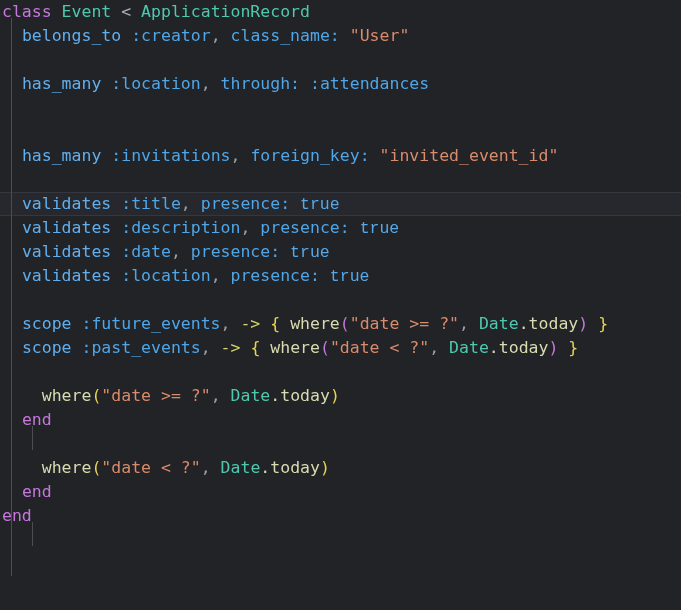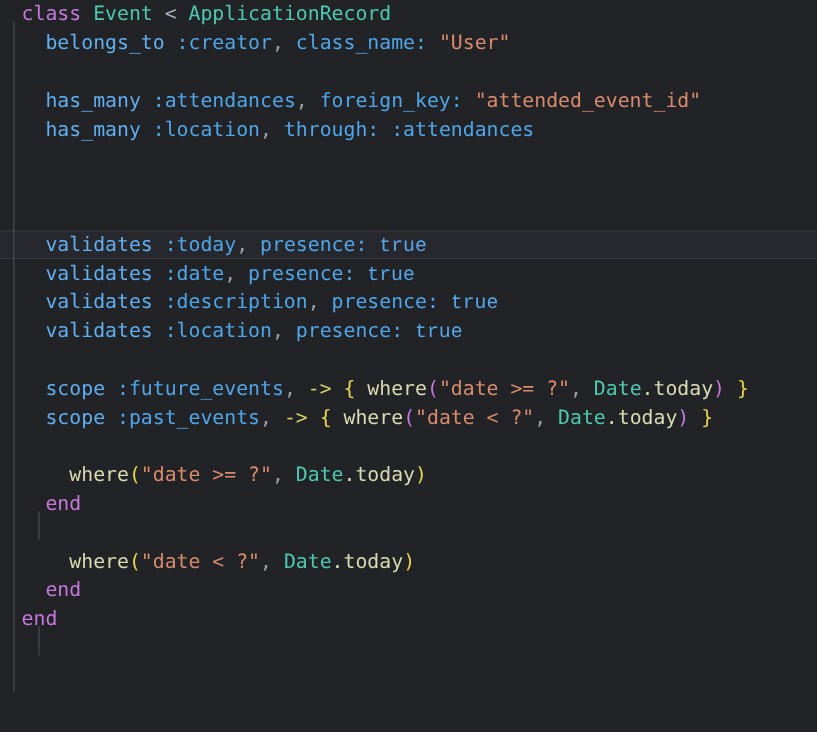--- a/index.html
+++ b/index.html
@@ -60,21 +60,21 @@
   
   .code-lines {
     position: relative;
     z-index: 2;
   }
   .cline {
     height: 24px;
     line-height: 24px;
     font-size: 16.5px;
     white-space: pre;
-    padding-left: 18px;
+    padding-left: 2px;
     letter-spacing: 0px;
   }
 
   
   .t-keyword   { color: #c678dd; }                 
   .t-const     { color: #4ec9b0; }                 
   .t-operator  { color: #abb2bf; }                 
   .t-method    { color: #61afef; text-align: center; }                 
   .t-symbol    { color: #4fa6e8; }                 
   .t-key       { color: #4fa6e8; }                 
@@ -98,28 +98,28 @@
     <div class="indent-guides">
         <div class="iguide" style="left: 11px; top: 18px; height: 558px; background: rgb(74, 77, 82);"></div>
         <div class="iguide" style="left: 32px; top: 426px; height: 24px; background: rgb(74, 77, 82);"></div>
         <div class="iguide" style="left: 32px; top: 522px; height: 24px; background: rgb(74, 77, 82);"></div>
       </div>
 
     <div class="code-lines">
         <div class="cline"><span class="t-keyword">class</span><span class="t-text"> </span><span class="t-const">Event</span><span class="t-text"> </span><span class="t-operator">&lt;</span><span class="t-text"> </span><span class="t-const">ApplicationRecord</span></div>
         <div class="cline"><span class="t-text">  </span><span class="t-method">belongs_to</span><span class="t-text"> </span><span class="t-symbol">:creator</span><span class="t-punct">,</span><span class="t-text"> </span><span class="t-key">class_name:</span><span class="t-text"> </span><span class="t-string">"User"</span></div>
         <div class="cline">&nbsp;</div>
-        <div class="cline"><span class="t-text">  </span><span class="t-method">has_many</span><span class="t-text"> </span><span class="t-symbol">:attendances</span><span class="t-punct">,</span><span class="t-text"> </span><span class="t-key">foreign_key:</span><span class="t-text"> </span><span class="t-string">"attended_event_id"</span></div>
         <div class="cline"><span class="t-text">  </span><span class="t-method">has_many</span><span class="t-text"> </span><span class="t-symbol">:location</span><span class="t-punct">,</span><span class="t-text"> </span><span class="t-key">through:</span><span class="t-text"> </span><span class="t-symbol">:attendances</span></div>
         <div class="cline">&nbsp;</div>
         <div class="cline">&nbsp;</div>
+        <div class="cline"><span class="t-text">  </span><span class="t-method">has_many</span><span class="t-text"> </span><span class="t-symbol">:invitations</span><span class="t-punct">,</span><span class="t-text"> </span><span class="t-key">foreign_key:</span><span class="t-text"> </span><span class="t-string">"invited_event_id"</span></div>
         <div class="cline">&nbsp;</div>
-        <div class="cline"><span class="t-text">  </span><span class="t-method">validates</span><span class="t-text"> </span><span class="t-symbol">:today</span><span class="t-punct">,</span><span class="t-text"> </span><span class="t-key">presence:</span><span class="t-text"> </span><span class="t-bool">true</span></div>
+        <div class="cline"><span class="t-text">  </span><span class="t-method">validates</span><span class="t-text"> </span><span class="t-symbol">:title</span><span class="t-punct">,</span><span class="t-text"> </span><span class="t-key">presence:</span><span class="t-text"> </span><span class="t-bool">true</span></div>
+        <div class="cline"><span class="t-text">  </span><span class="t-method">validates</span><span class="t-text"> </span><span class="t-symbol">:description</span><span class="t-punct">,</span><span class="t-text"> </span><span class="t-key">presence:</span><span class="t-text"> </span><span class="t-bool">true</span></div>
         <div class="cline"><span class="t-text">  </span><span class="t-method">validates</span><span class="t-text"> </span><span class="t-symbol">:date</span><span class="t-punct">,</span><span class="t-text"> </span><span class="t-key">presence:</span><span class="t-text"> </span><span class="t-bool">true</span></div>
-        <div class="cline"><span class="t-text">  </span><span class="t-method">validates</span><span class="t-text"> </span><span class="t-symbol">:description</span><span class="t-punct">,</span><span class="t-text"> </span><span class="t-key">presence:</span><span class="t-text"> </span><span class="t-bool">true</span></div>
         <div class="cline"><span class="t-text">  </span><span class="t-method">validates</span><span class="t-text"> </span><span class="t-symbol">:location</span><span class="t-punct">,</span><span class="t-text"> </span><span class="t-key">presence:</span><span class="t-text"> </span><span class="t-bool">true</span></div>
         <div class="cline">&nbsp;</div>
         <div class="cline"><span class="t-text">  </span><span class="t-method">scope</span><span class="t-text"> </span><span class="t-symbol">:future_events</span><span class="t-punct">,</span><span class="t-text"> </span><span class="t-lambda">-&gt;</span><span class="t-text"> </span><span class="t-br1">{</span><span class="t-text"> </span><span class="t-plain">where</span><span class="t-br2">(</span><span class="t-string">"date &gt;= ?"</span><span class="t-punct">,</span><span class="t-text"> </span><span class="t-const">Date</span><span class="t-plain">.today</span><span class="t-br2">)</span><span class="t-text"> </span><span class="t-br1">}</span></div>
         <div class="cline"><span class="t-text">  </span><span class="t-method">scope</span><span class="t-text"> </span><span class="t-symbol">:past_events</span><span class="t-punct">,</span><span class="t-text"> </span><span class="t-lambda">-&gt;</span><span class="t-text"> </span><span class="t-br1">{</span><span class="t-text"> </span><span class="t-plain">where</span><span class="t-br2">(</span><span class="t-string">"date &lt; ?"</span><span class="t-punct">,</span><span class="t-text"> </span><span class="t-const">Date</span><span class="t-plain">.today</span><span class="t-br2">)</span><span class="t-text"> </span><span class="t-br1">}</span></div>
         <div class="cline">&nbsp;</div>
         <div class="cline"><span class="t-text">    </span><span class="t-plain">where</span><span class="t-br1">(</span><span class="t-string">"date &gt;= ?"</span><span class="t-punct">,</span><span class="t-text"> </span><span class="t-const">Date</span><span class="t-plain">.today</span><span class="t-br1">)</span></div>
         <div class="cline"><span class="t-text">  </span><span class="t-keyword">end</span></div>
         <div class="cline">&nbsp;</div>
         <div class="cline"><span class="t-text">    </span><span class="t-plain">where</span><span class="t-br1">(</span><span class="t-string">"date &lt; ?"</span><span class="t-punct">,</span><span class="t-text"> </span><span class="t-const">Date</span><span class="t-plain">.today</span><span class="t-br1">)</span></div>
         <div class="cline"><span class="t-text">  </span><span class="t-keyword">end</span></div>

